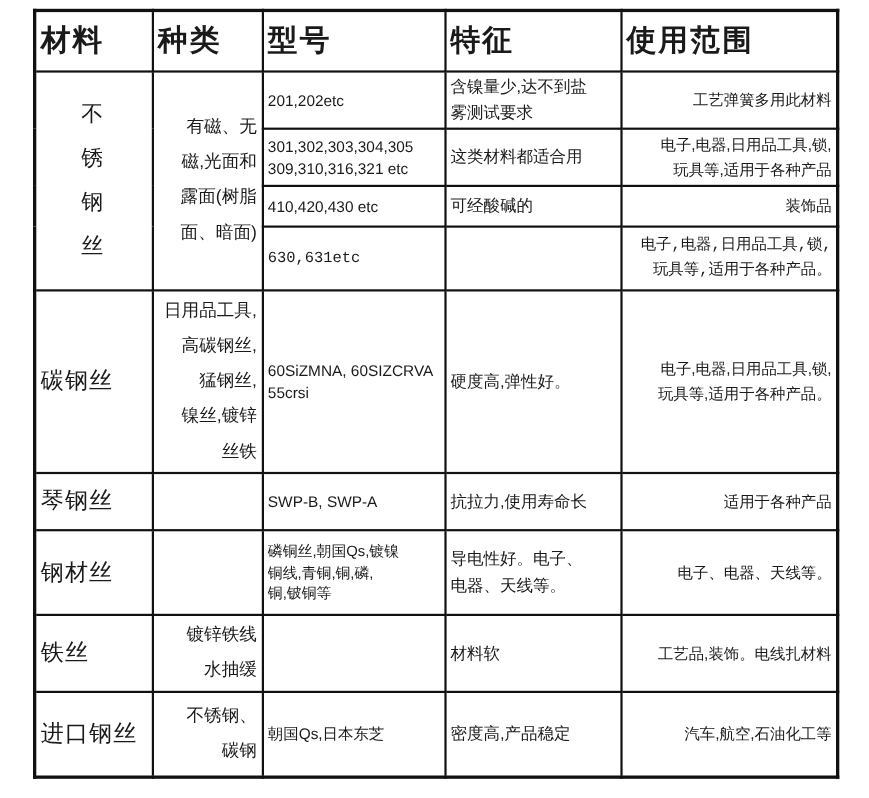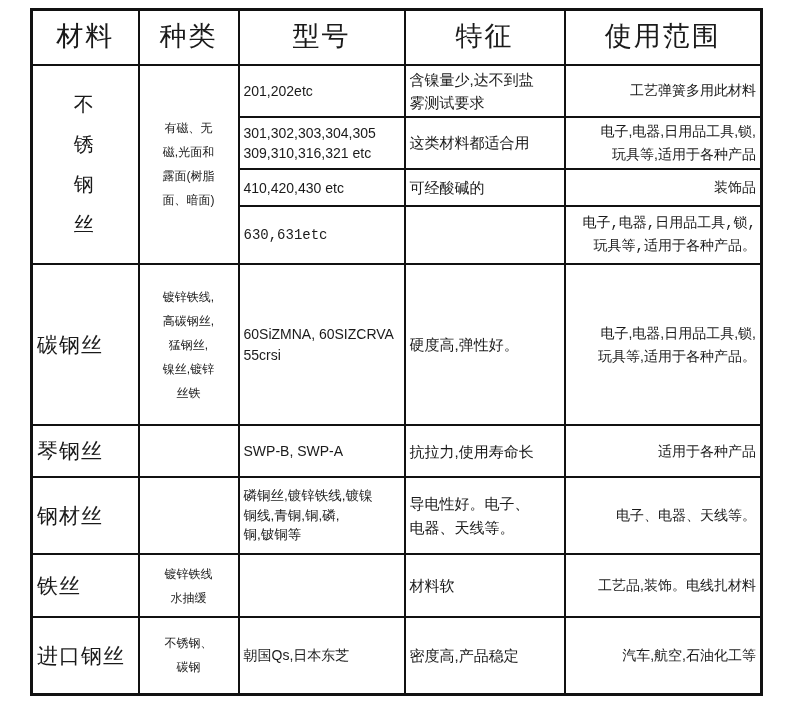--- a/index.html
+++ b/index.html
@@ -32,43 +32,43 @@
     border: 2px solid #111111;
     vertical-align: middle;
     white-space: pre-line;
     overflow: hidden;
     padding: 2px 4px;
     box-sizing: border-box;
   }
   
   table.spec th {
     font-size: 27px;
-    font-weight: 400;
+    font-weight: 700;
     letter-spacing: 2px;
-    text-align: center;
+    text-align: left;
     height: 55px;
     line-height: 1.1;
   }
   
   td.mat {
     font-size: 21px;
     text-align: left;
     padding-left: 8px;
     line-height: 1.5;
     letter-spacing: 1px;
   }
   td.mat.vert {
     text-align: center;
     padding-left: 2px;
     font-size: 20px;
     line-height: 2.0;
   }
   td.kind {
-    font-size: 12px;
-    text-align: center;
+    font-size: 16px;
+    text-align: right;
     padding-left: 9px;
     padding-right: 2px;
     line-height: 2.0;
   }
   td.model {
     font-size: 14px;
     line-height: 1.45;
   }
   td.model.small {
     font-size: 13.5px;
@@ -149,21 +149,21 @@
       </tr>
       <tr class="h58">
         <td class="model">630,631etc</td>
         <td class="feat"></td>
         <td class="usage">电子,电器,日用品工具,锁,
 玩具等,适用于各种产品。</td>
       </tr>
 
       <tr class="h161">
         <td class="mat">碳钢丝</td>
-        <td class="kind">镀锌铁线,
+        <td class="kind">日用品工具,
 高碳钢丝,
 猛钢丝,
 镍丝,镀锌
 丝铁</td>
         <td class="model">60SiZMNA, 60SIZCRVA
 55crsi</td>
         <td class="feat">硬度高,弹性好。</td>
         <td class="usage">电子,电器,日用品工具,锁,
 玩具等,适用于各种产品。</td>
       </tr>
@@ -172,21 +172,21 @@
         <td class="mat">琴钢丝</td>
         <td class="kind"></td>
         <td class="model">SWP-B, SWP-A</td>
         <td class="feat">抗拉力,使用寿命长</td>
         <td class="usage">适用于各种产品</td>
       </tr>
 
       <tr class="h77">
         <td class="mat">钢材丝</td>
         <td class="kind"></td>
-        <td class="model small">磷铜丝,镀锌铁线,镀镍
+        <td class="model small">磷铜丝,朝国Qs,镀镍
 铜线,青铜,铜,磷,
 铜,铍铜等</td>
         <td class="feat">导电性好。电子、
 电器、天线等。</td>
         <td class="usage">电子、电器、天线等。</td>
       </tr>
 
       <tr class="h63b">
         <td class="mat">铁丝</td>
         <td class="kind">镀锌铁线

